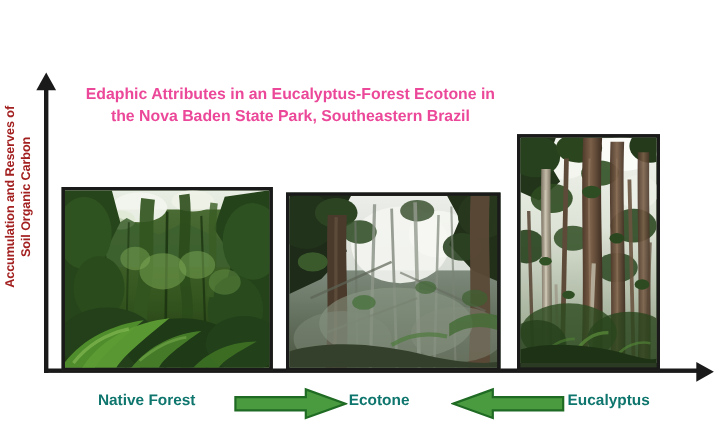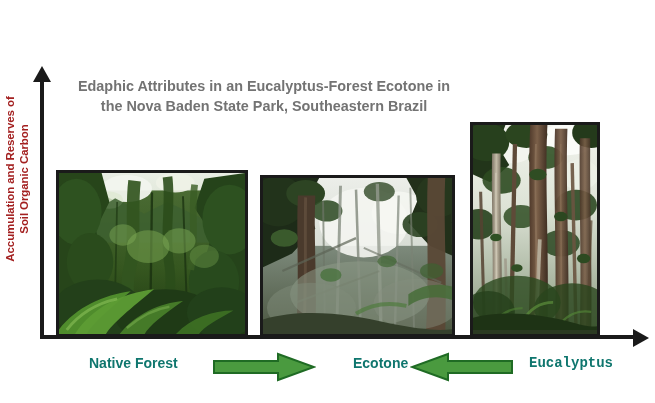--- a/index.html
+++ b/index.html
@@ -71,21 +71,21 @@
     letter-spacing: -0.1px;
   }
 
   
   #chart-title {
     position: absolute;
     left: 68px;
     top: 76px;
     width: 392px;
     text-align: center;
-    color: #737373;
+    color: #ec4899;
     font-size: 14.4px;
     font-weight: bold;
     line-height: 20px;
   }
 
   
   .photo-frame {
     position: absolute;
     border: 3px solid #1a1a1a;
     box-sizing: border-box;
@@ -104,22 +104,22 @@
   
   .cat-label {
     position: absolute;
     color: #0f766e;
     font-size: 14px;
     font-weight: bold;
     white-space: nowrap;
     top: 355px;
   }
   #label-native-forest { left: 89px; }
-  #label-ecotone       { left: 317px; margin-left: 36px; }
-  #label-eucalyptus    { left: 529px; font-family: Liberation Mono, monospace; }
+  #label-ecotone       { left: 317px; }
+  #label-eucalyptus    { left: 516px; }
 
   .flow-arrow {
     position: absolute;
     top: 352px;
     width: 104px;
     height: 30px;
   }
   #arrow-right { left: 212px; }
   #arrow-left  { left: 410px; }
 </style>

